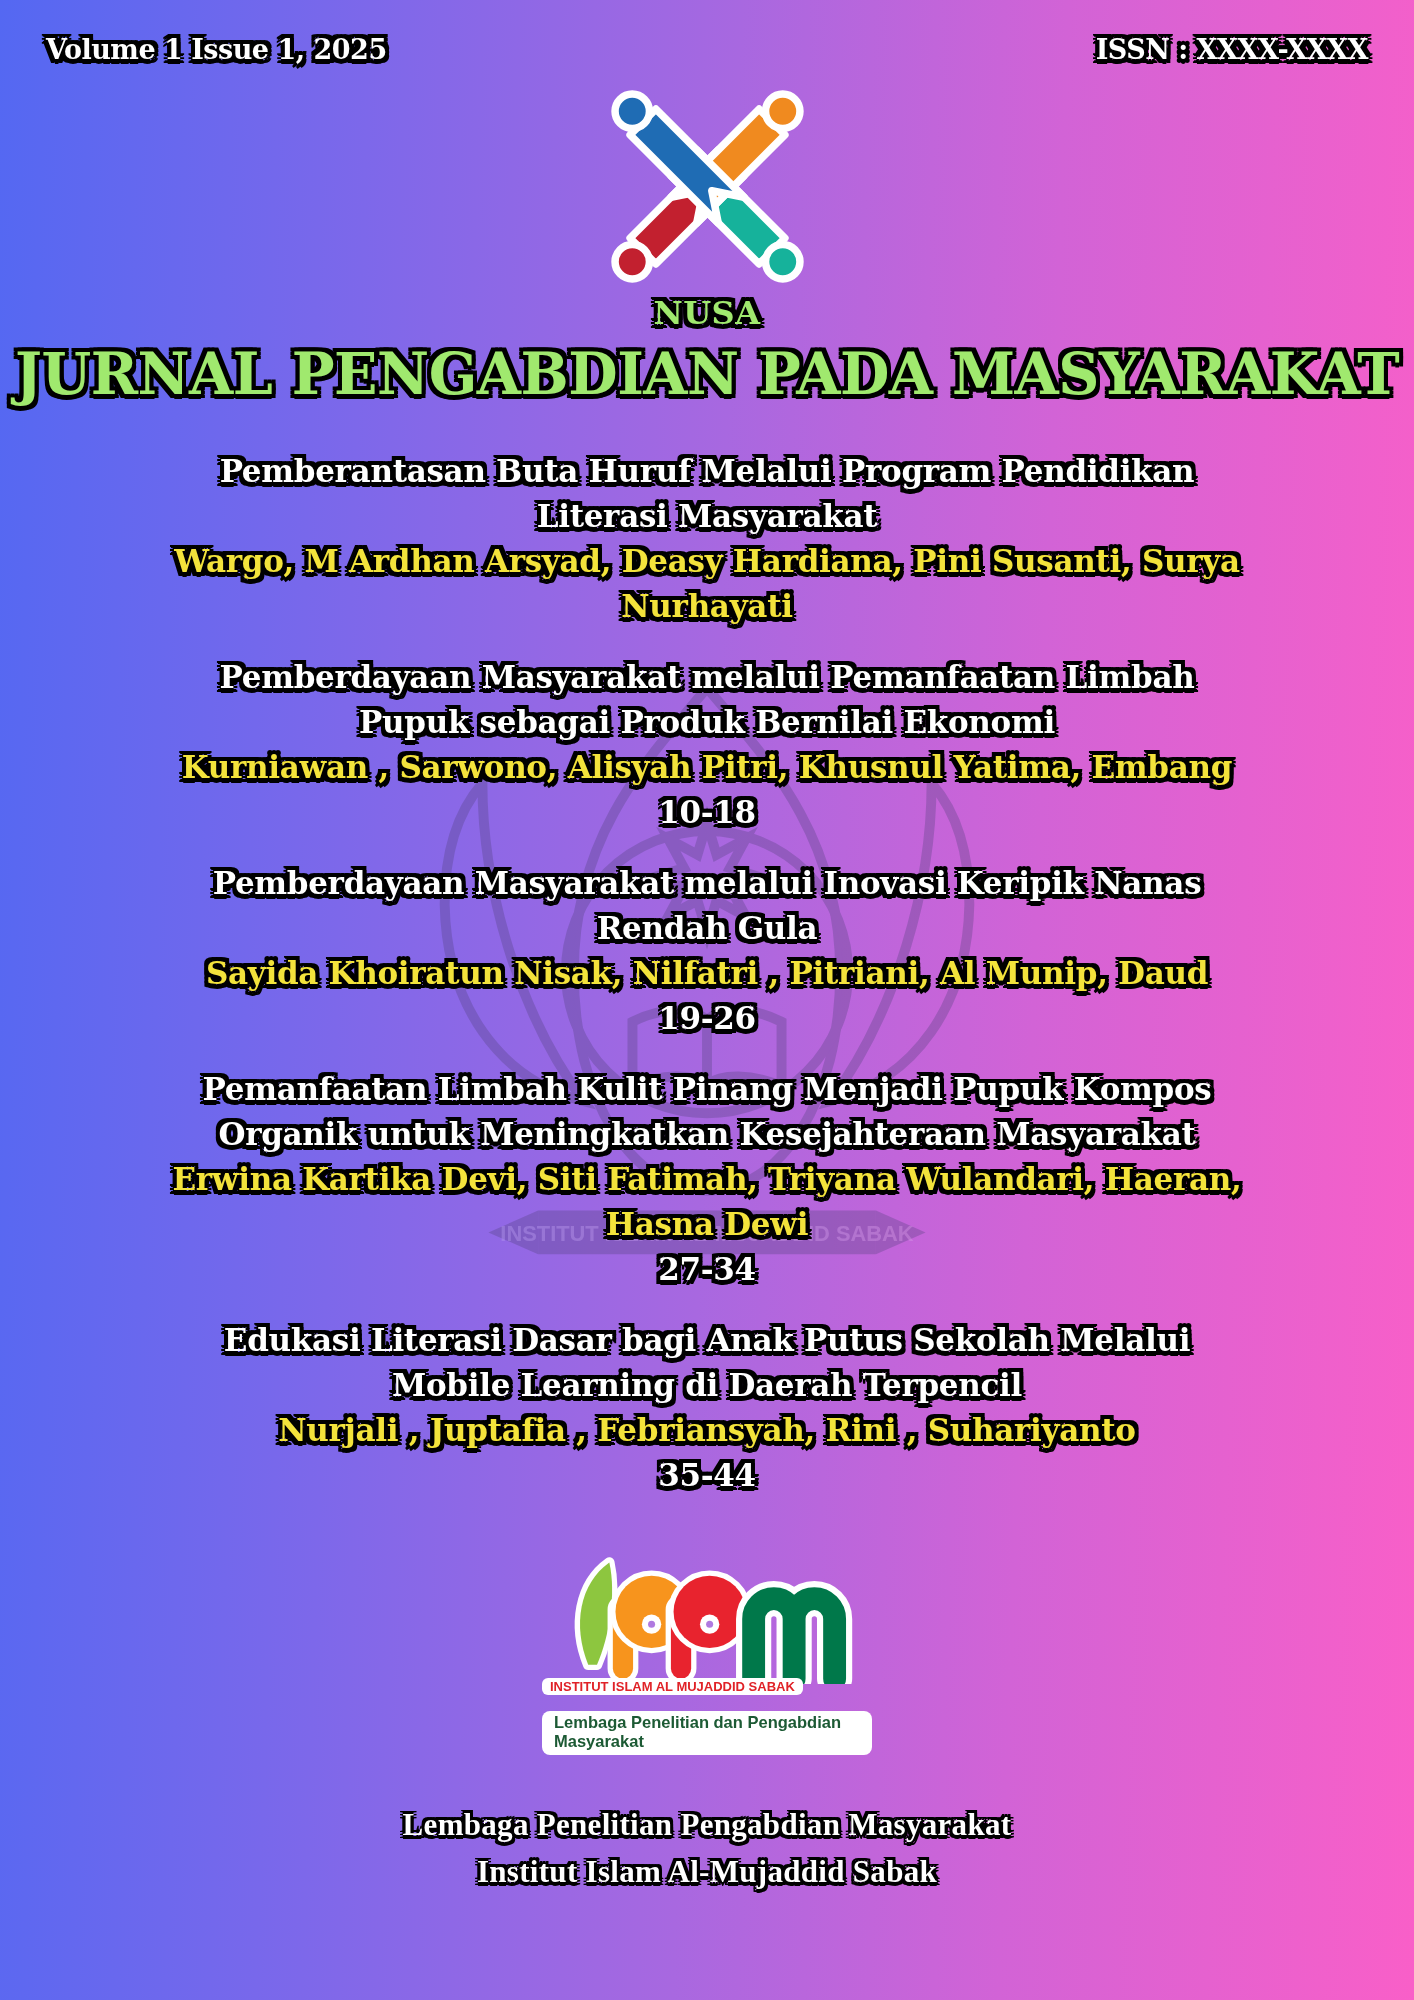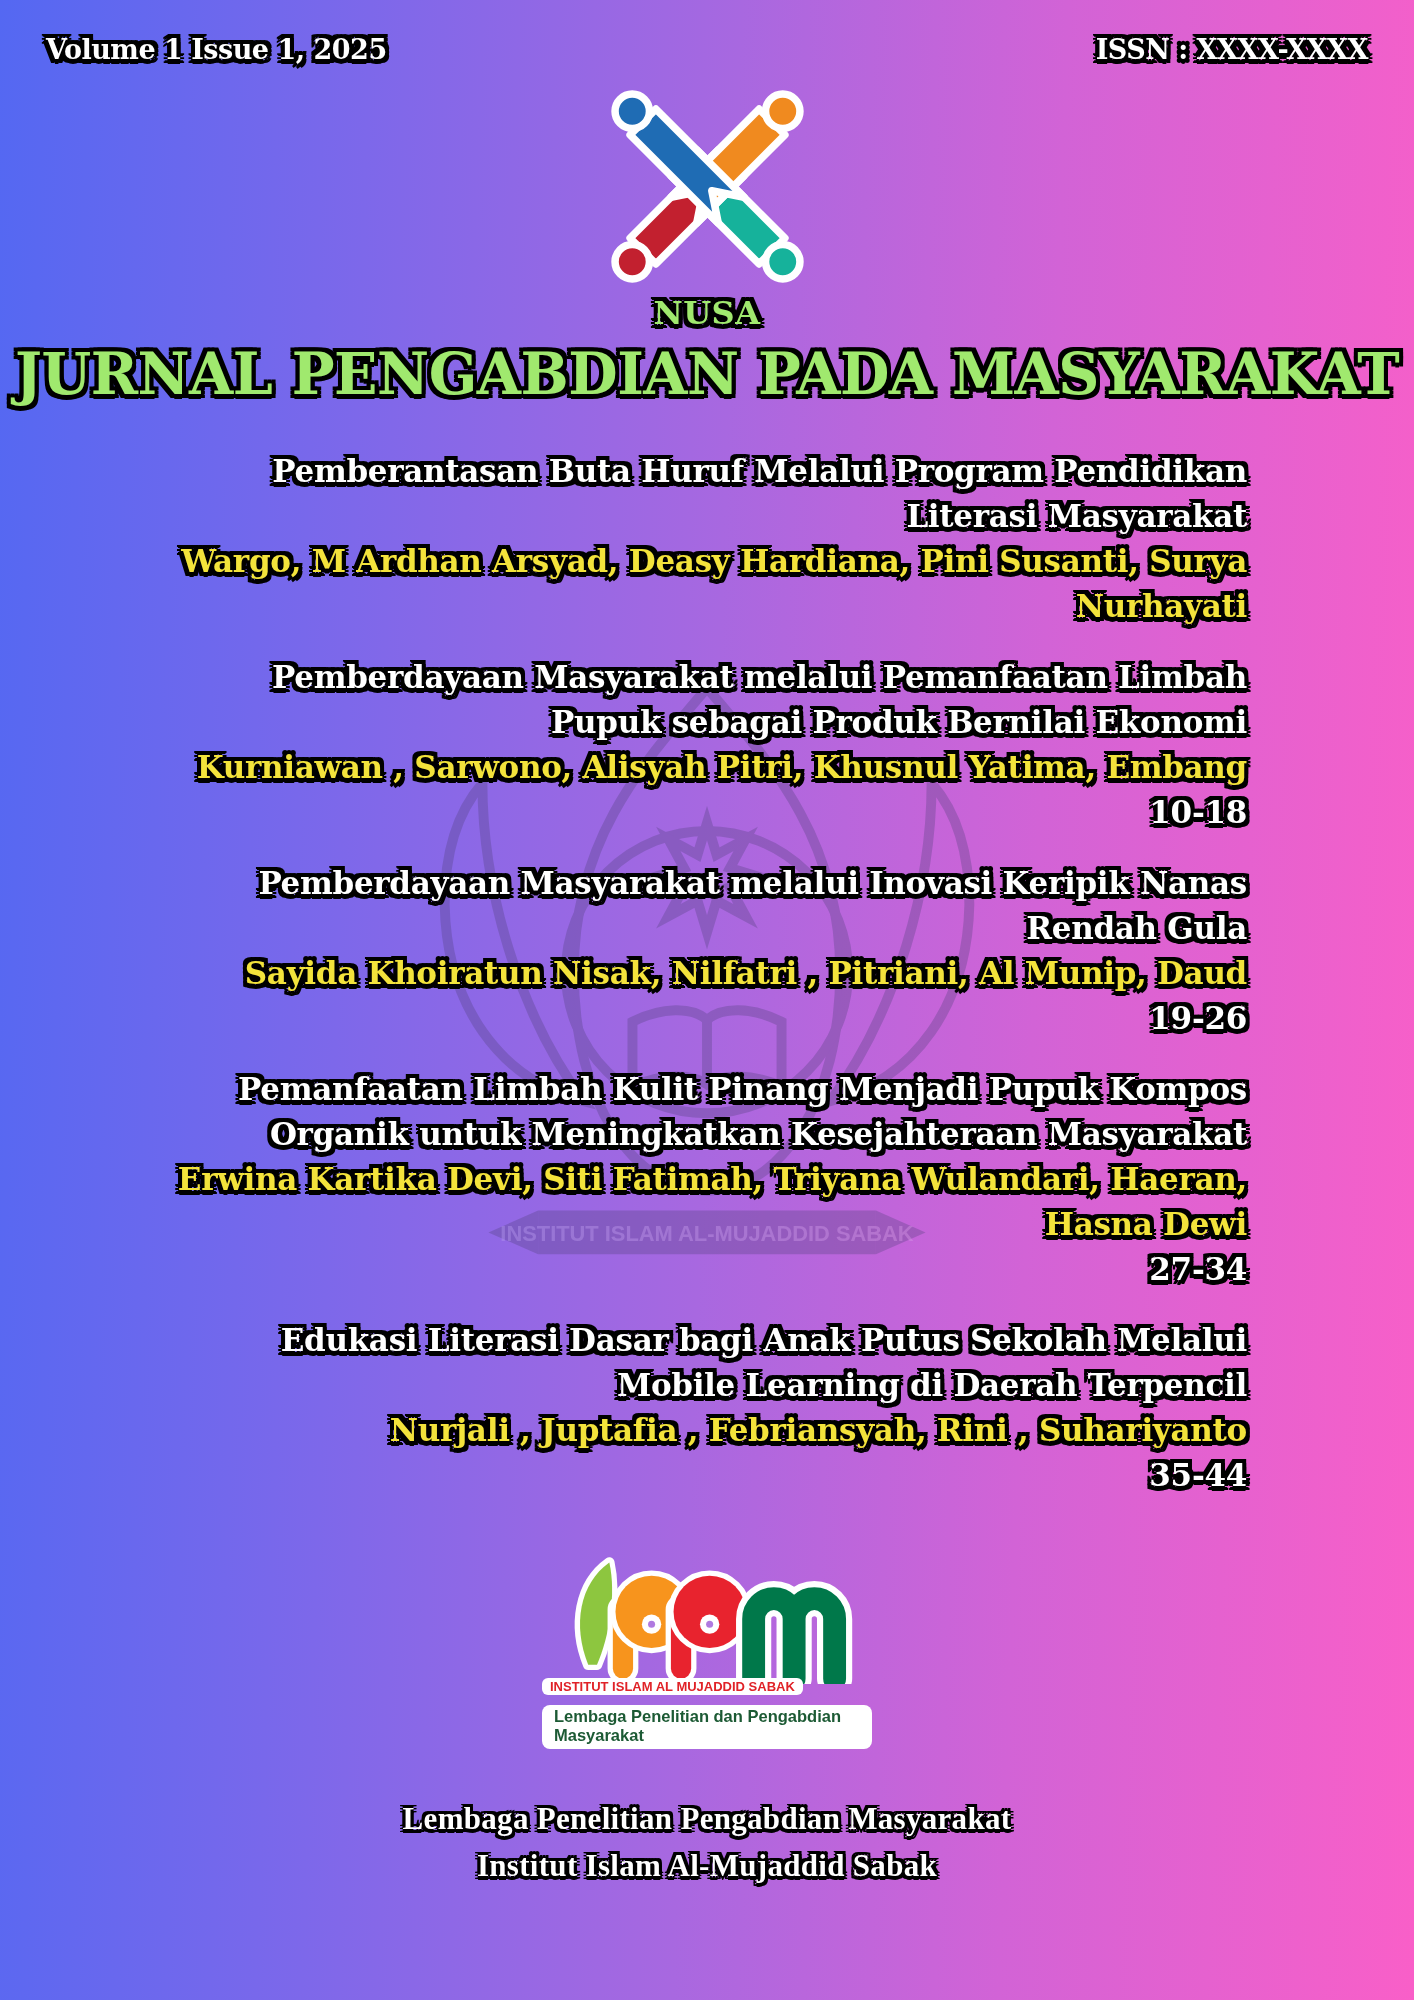--- a/index.html
+++ b/index.html
@@ -5,42 +5,42 @@
   html,body{margin:0;padding:0;}
   body{width:1414px;height:2000px;font-family:"DejaVu Serif",serif;}
   .page{position:relative;width:1414px;height:2000px;overflow:hidden;
     background:linear-gradient(92deg,#5468f2 0%,#7d68ea 25%,#a868e0 50%,#d263d6 72%,#f95fc8 100%);}
   .watermark{position:absolute;left:389px;top:672px;width:636px;height:620px;opacity:.30;z-index:0;pointer-events:none;}
   .content{position:relative;z-index:1;display:flex;flex-direction:column;align-items:center;}
   
   .outl{color:#fff;font-weight:700;
     text-shadow:-4px -4px 0 #000,4px -4px 0 #000,-4px 4px 0 #000,4px 4px 0 #000,
     -4px 0 0 #000,4px 0 0 #000,0 -4px 0 #000,0 4px 0 #000,
-    -3px -3px 0 #000,3px -3px 0 #000,-3px 3px 0 #000,3px 3px 0 #000,0 5px 0 #000;text-align:right;}
+    -3px -3px 0 #000,3px -3px 0 #000,-3px 3px 0 #000,3px 3px 0 #000,0 5px 0 #000;}
   .outl-sm{color:#fff;font-weight:700;
     text-shadow:-3px -3px 0 #000,3px -3px 0 #000,-3px 3px 0 #000,3px 3px 0 #000,
     -3px 0 0 #000,3px 0 0 #000,0 -3px 0 #000,0 3px 0 #000,0 4px 0 #000;}
   .header{width:100%;display:flex;justify-content:space-between;box-sizing:border-box;
     padding:34px 46px 0 46px;font-size:27px;letter-spacing:-.5px;}
   .top-logo{margin-top:14px;width:215px;height:215px;}
   .journal-name{font-size:32px;color:#a0e96e;letter-spacing:.5px;}
   .journal-subtitle{margin-top:8px;font-size:57px;color:#a0e96e;letter-spacing:-.5px;}
   .green{color:#a0e96e;}
   .articles{margin-top:42px;width:1080px;display:flex;flex-direction:column;align-items:center;}
   .article{margin-bottom:26px;text-align:center;font-size:31px;line-height:45px;letter-spacing:-.3px;}
   .article-title{color:#fff;}
   .article-authors{color:#f3e33b;}
   .article-pages{color:#fff;}
   .lppm{margin-top:28px;display:flex;flex-direction:column;align-items:center;}
   .lppm svg{width:310px;height:132px;}
   .lppm-captions{display:flex;flex-direction:column;align-items:flex-start;width:330px;margin-top:-6px;}
   .lppm-cap1{font-family:"Liberation Sans",sans-serif;font-weight:700;font-size:13px;color:#e02227;
     background:#fff;padding:1px 8px;border-radius:6px;margin-right:2px;}
   .lppm-cap2{font-family:"Liberation Sans",sans-serif;font-weight:700;font-size:16.5px;color:#1c5a34;
-    background:#fff;padding:2px 12px 4px 12px;border-radius:8px;align-self:center;margin-top:10px;}
+    background:#fff;padding:2px 12px 4px 12px;border-radius:8px;align-self:center;margin-top:16px;}
   .publisher{margin-top:46px;text-align:center;font-family:Liberation Serif, serif;
     font-size:31px;line-height:47px;letter-spacing:.3px;}
 </style>
 </head>
 <body>
 
 <div class="page">
 
   <svg class="watermark" viewBox="0 0 640 620">
     <g fill="none" stroke="#4e3f78" stroke-width="10">

